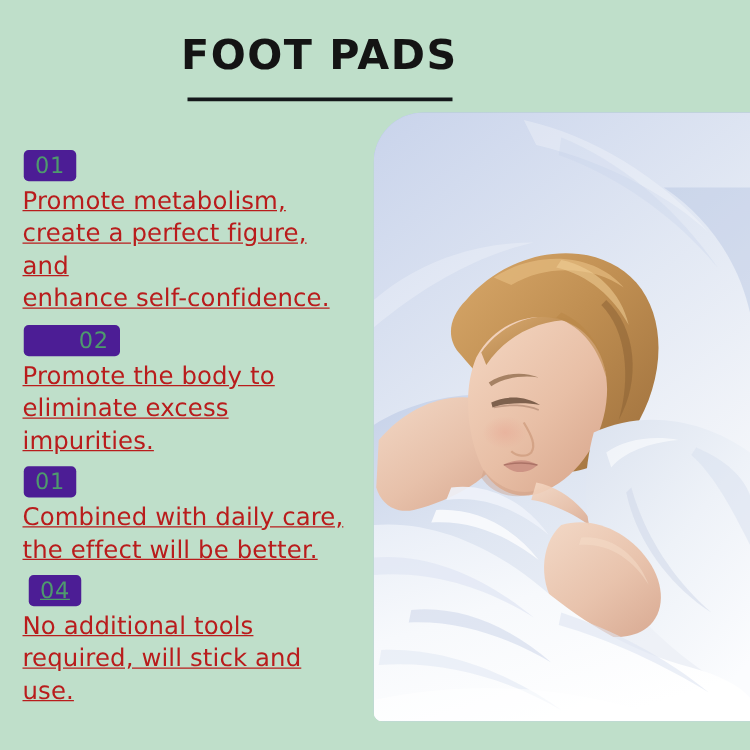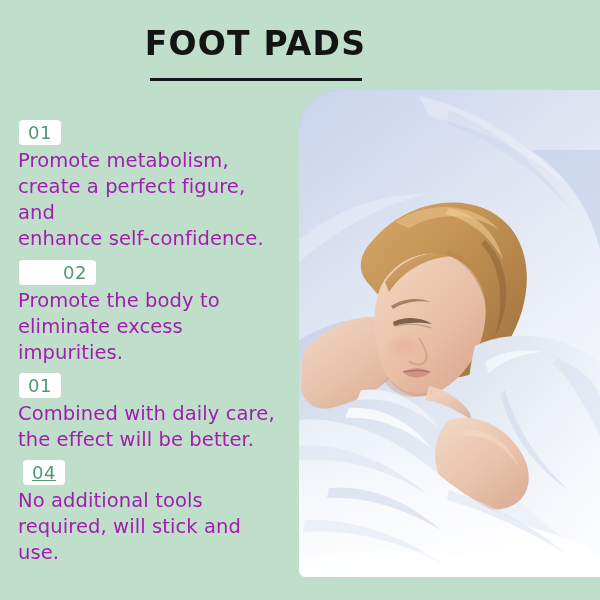--- a/index.html
+++ b/index.html
@@ -50,37 +50,38 @@
     position: absolute;
     left: 18px;
     top: 120px;
     width: 268px;
   }
   .feature-item {
     margin: 0;
   }
   .badge {
     display: inline-block;
-    background: #ffffff;
+    background: #4c1d95;
     color: #4e9a6d;
     font-size: 18px;
     font-weight: normal;
     line-height: 21px;
     padding: 2px 9px 2px 9px;
     border-radius: 4px;
     letter-spacing: 0.5px;
     margin-bottom: 2px;
   }
   .feature-text {
     font-size: 19.5px;
     line-height: 26px;
-    color: #a21caf;
+    color: #b91c1c;
     margin: 1px 0 4px 0;
     letter-spacing: 0.1px;
     white-space: pre-line;
+    text-decoration: underline;
   }
   .item-1 .badge { margin-left: 1px; }
   .item-2 .badge { margin-left: 1px; padding-left: 44px; }
   .item-3 .badge { margin-left: 1px; }
   .item-4 .badge { margin-left: 5px; text-decoration: underline; }
 
   .gap-a { height: 4px; }
   .gap-b { height: 3px; }
   .gap-c { height: 3px; }
 

